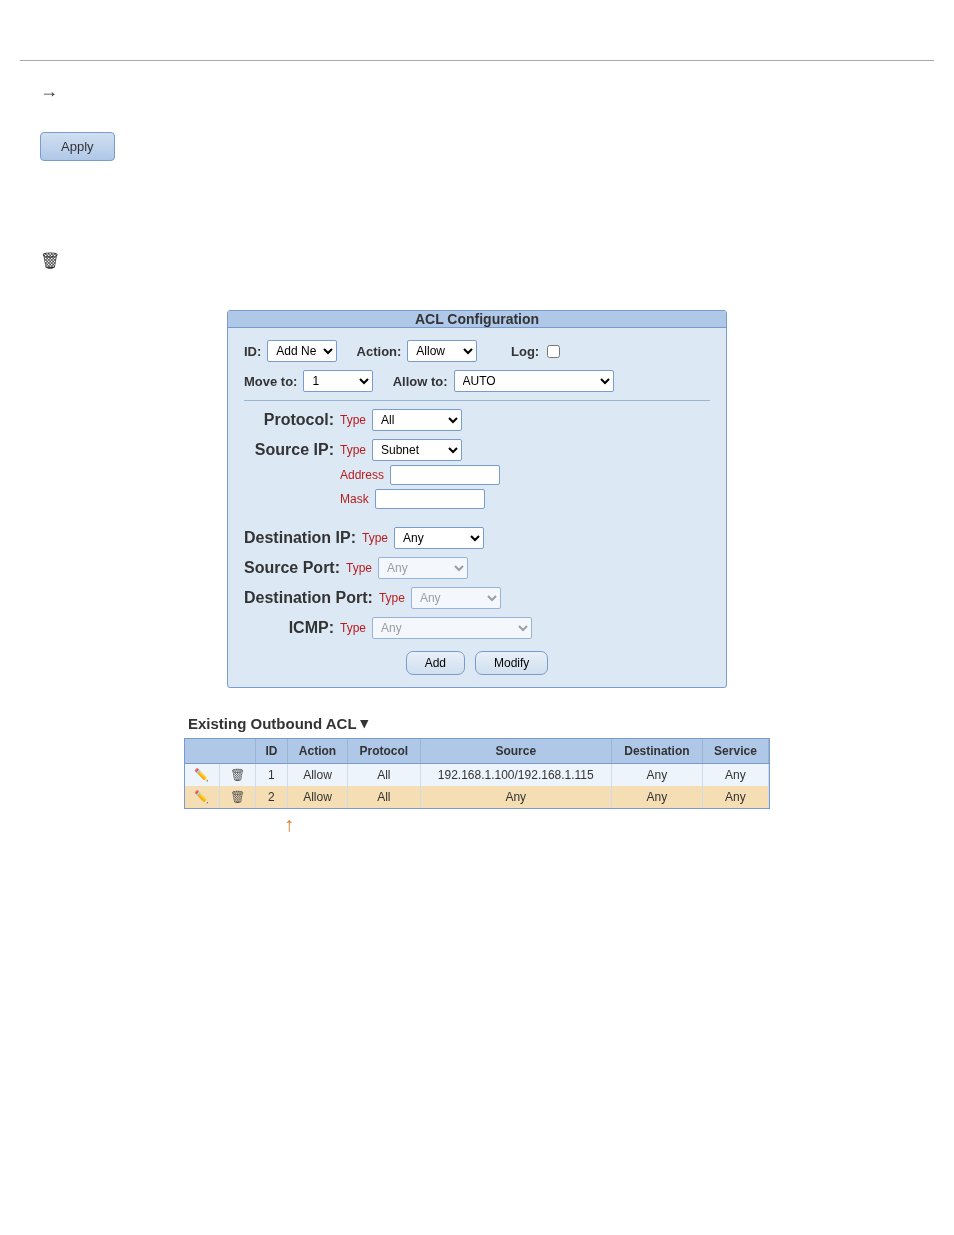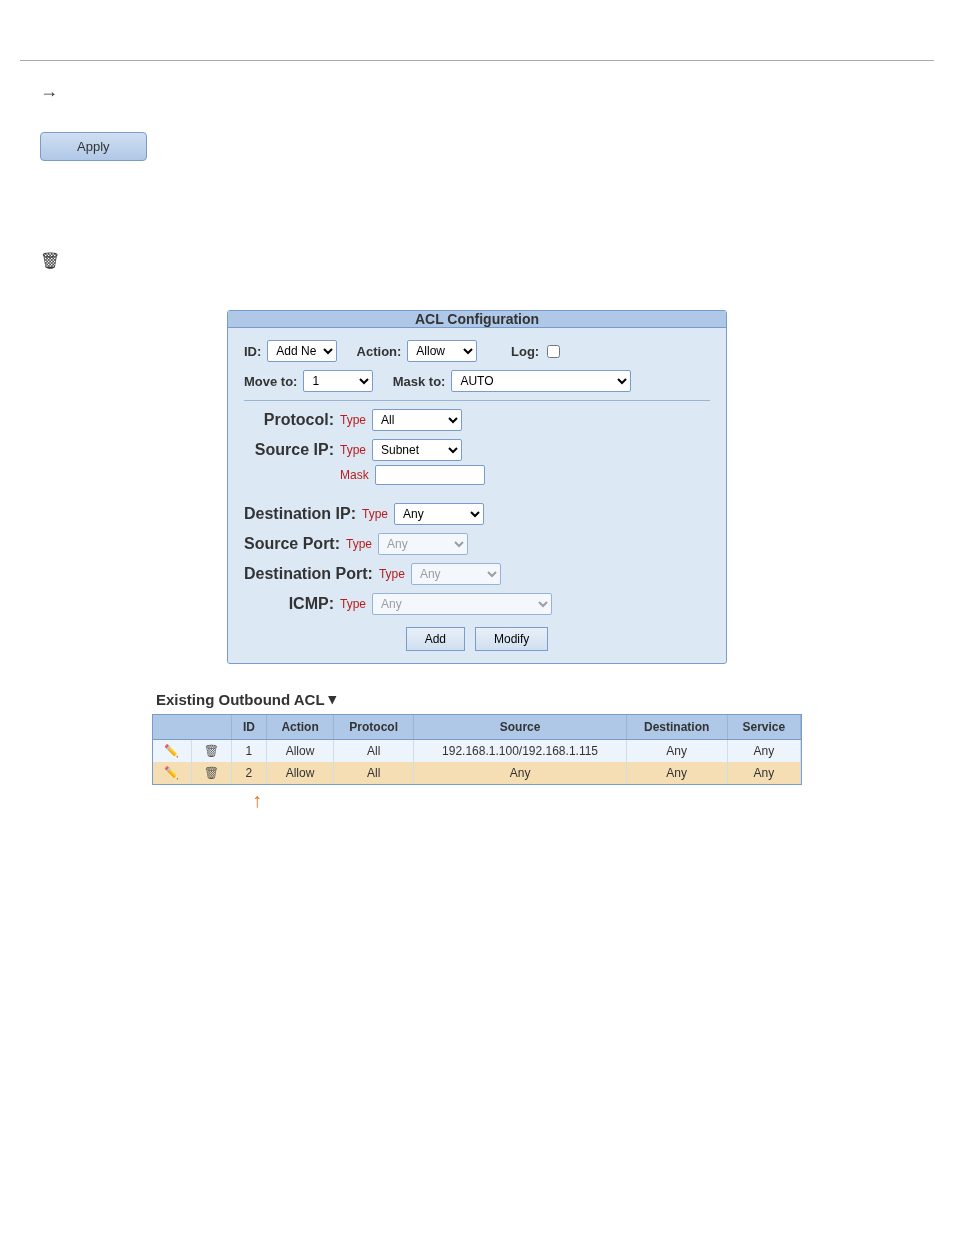--- a/index.html
+++ b/index.html
@@ -22,21 +22,21 @@
       font-size: 18px;
       font-weight: bold;
     }
     .apply-section {
       padding: 10px 40px 30px 40px;
     }
     .apply-btn {
       background: linear-gradient(to bottom, #d0dff0, #b0c8e8);
       border: 1px solid #7a9ccc;
       border-radius: 4px;
-      padding: 6px 36px;
+      padding: 6px 20px;
       font-size: 13px;
       color: #333;
       cursor: pointer;
     }
     .trash-section {
       padding: 60px 40px 20px 40px;
       font-size: 16px;
     }
     
     .acl-config-panel {
@@ -71,21 +71,21 @@
     }
     .acl-select, .acl-input {
       font-size: 12px;
       padding: 2px 4px;
       border: 1px solid #7a9ccc;
       background: #fff;
       border-radius: 2px;
     }
     .acl-select-small { width: 70px; }
     .acl-select-med { width: 90px; }
-    .acl-select-large { width: 180px; }
+    .acl-select-large { width: 160px; }
     .acl-input-med { width: 110px; }
     .acl-checkbox { margin-left: 2px; }
     .acl-divider {
       border: none;
       border-top: 1px solid #9ab5d0;
       margin: 8px 0;
     }
     .acl-sub-label {
       font-size: 12px;
       color: #b91c1c;
@@ -114,29 +114,29 @@
     }
     .acl-buttons {
       display: flex;
       justify-content: center;
       gap: 10px;
       margin-top: 12px;
     }
     .acl-btn {
       background: linear-gradient(to bottom, #e8f0f8, #d0dff0);
       border: 1px solid #7a9ccc;
-      border-radius: 0;
+      border-radius: 7px;
       padding: 4px 18px;
       font-size: 12px;
       cursor: pointer;
     }
     
     .outbound-section {
       margin: 10px auto;
-      width: 650px;
+      width: 586px;
     }
     .outbound-title {
       font-size: 15px;
       font-weight: bold;
       color: #333;
       padding: 6px 4px;
       display: flex;
       align-items: center;
       gap: 4px;
     }
@@ -216,21 +216,21 @@
       <input type="checkbox" class="acl-checkbox" style="">
     </div>
 
     <div class="acl-row">
       <span class="acl-label">Move to:</span>
       <select class="acl-select acl-select-small">
         <option>1</option>
         <option>2</option>
       </select>
       &nbsp;&nbsp;
-      <span class="acl-label">Mask to:</span>
+      <span class="acl-label">Allow to:</span>
       <select class="acl-select acl-select-large">
         <option>AUTO</option>
       </select>
     </div>
 
     <hr class="acl-divider">
 
     <div class="acl-protocol-row">
       <span class="right-label">Protocol:</span>
       <span class="acl-sub-label">Type</span>
@@ -244,20 +244,25 @@
 
     <div class="source-ip-block">
       <div class="source-ip-row">
         <span class="right-label">Source IP:</span>
         <span class="acl-sub-label">Type</span>
         <select class="acl-select acl-select-med">
           <option>Subnet</option>
           <option>Any</option>
           <option>Single</option>
         </select>
+      </div>
+      <div class="source-ip-row">
+        <span class="right-label"></span>
+        <span class="acl-sub-label">Address</span>
+        <input type="text" class="acl-input acl-input-med" style="">
       </div>
       <div class="source-ip-row">
         <span class="right-label"></span>
         <span class="acl-sub-label">Mask</span>
         <input type="text" class="acl-input acl-input-med" style="">
       </div>
     </div>
 
     <div class="acl-protocol-row">
       <span class="right-label">Destination IP:</span>

